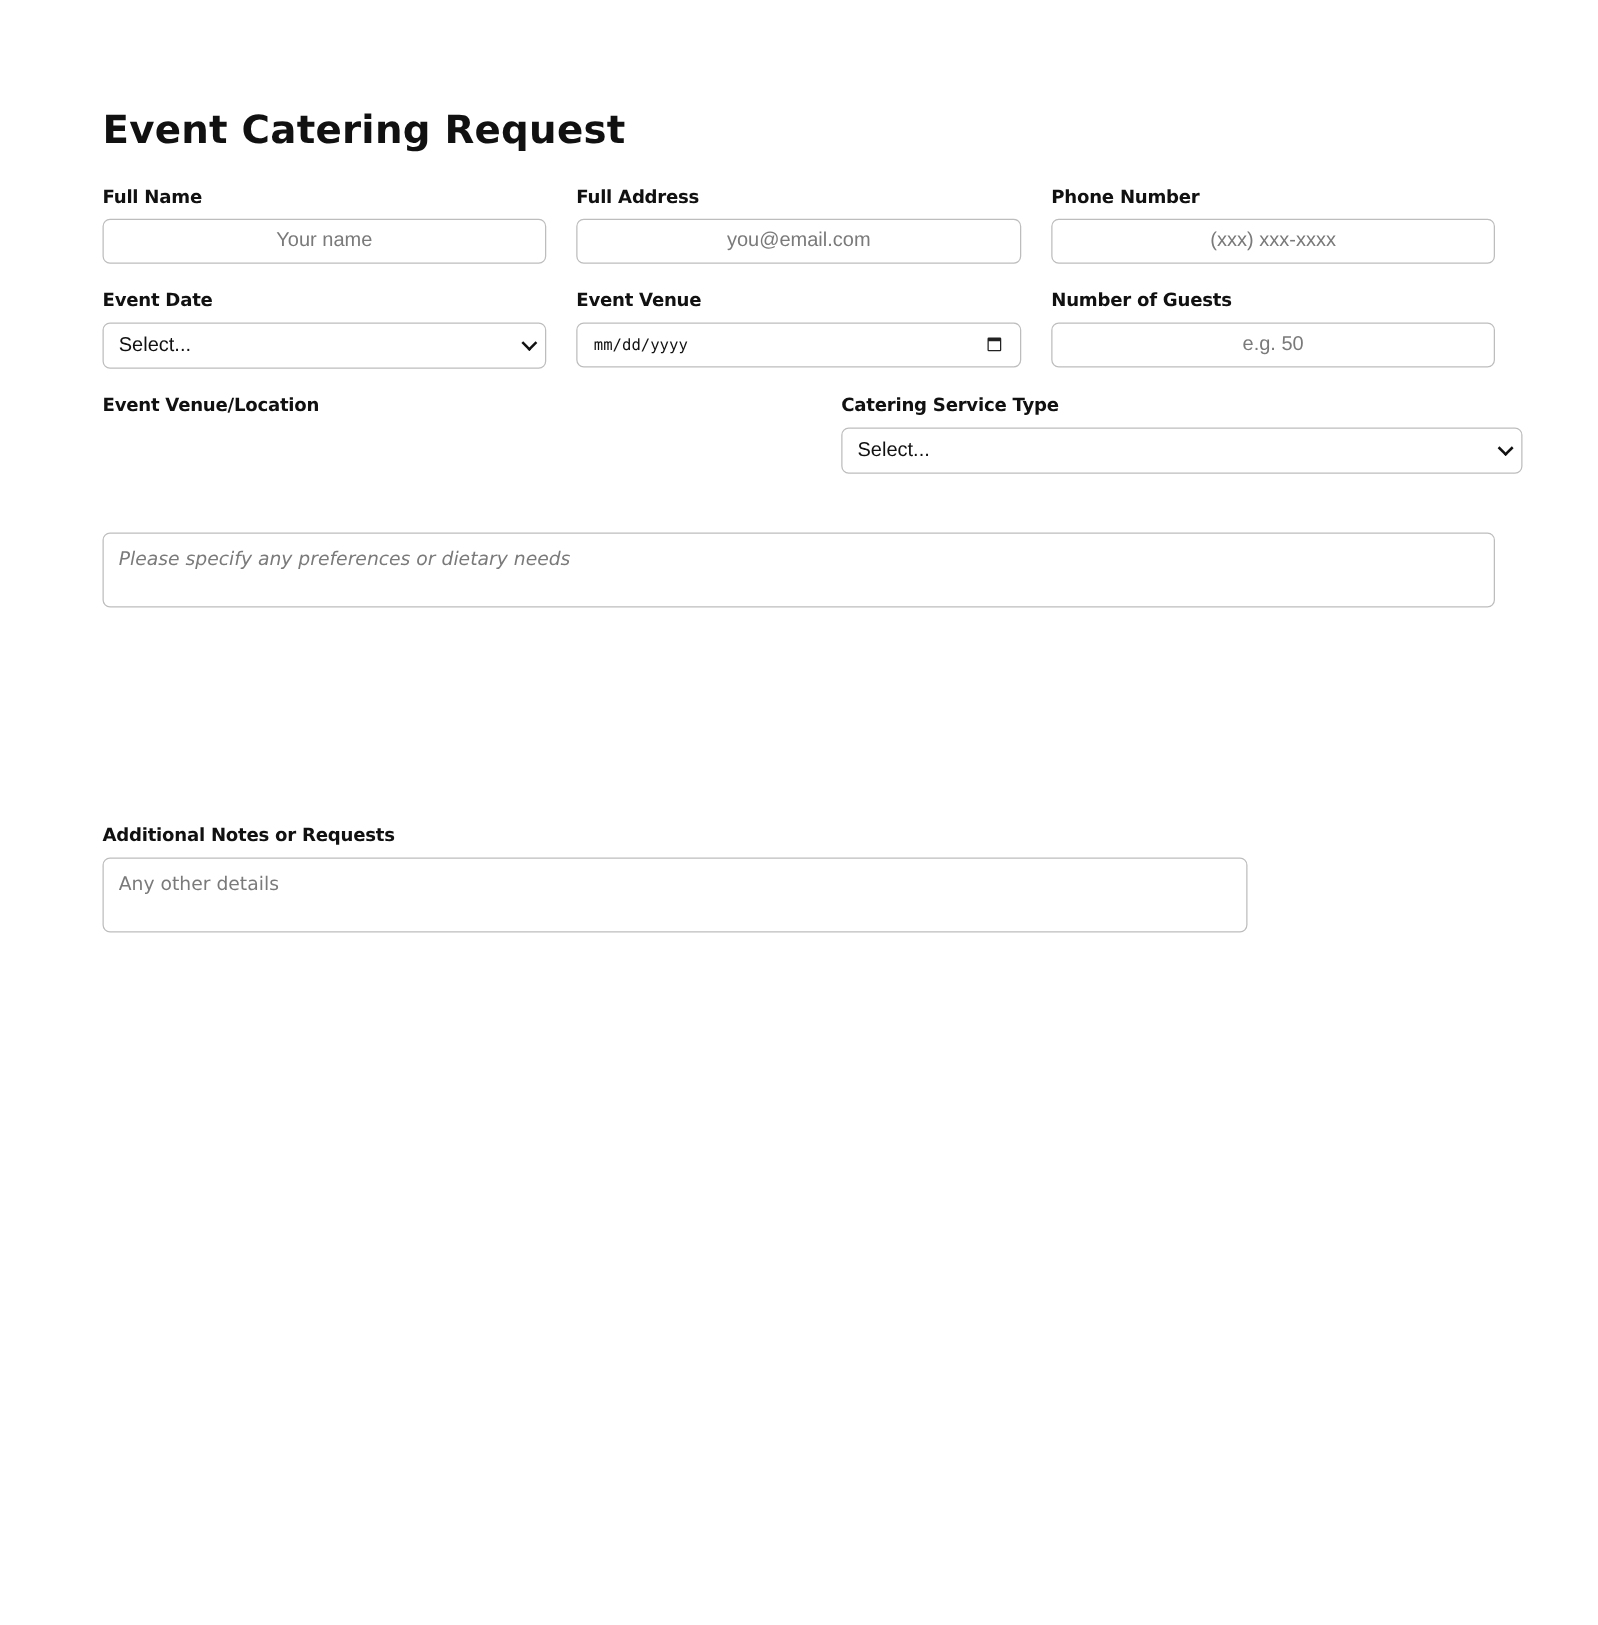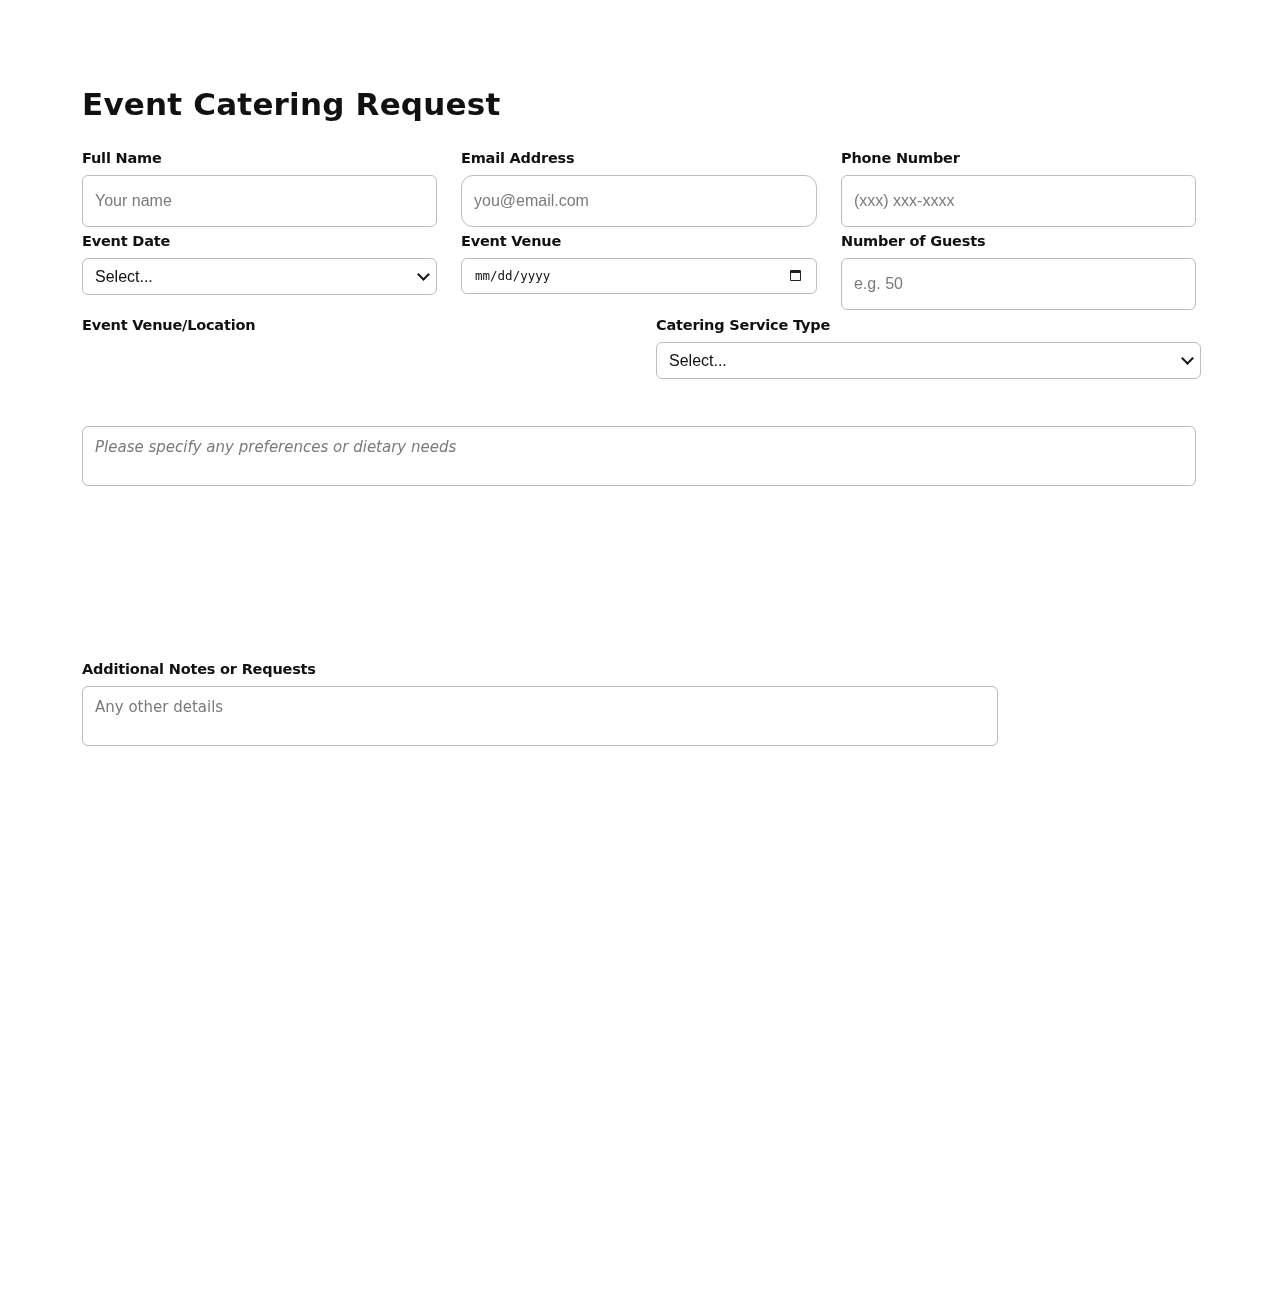--- a/index.html
+++ b/index.html
@@ -53,21 +53,21 @@
       border-radius: 6px;
       background: #ffffff;
       font-family: "Liberation Sans", sans-serif;
       font-size: 16px;
       color: #111;
       padding: 0 12px;
       margin: 0;
       outline: none;
     }
     .ctrl::placeholder { color: #7a7a7a; }
-    input.ctrl { height: 52px; }
+    input.ctrl { height: 36px; text-align: center; }
     select.ctrl {
       height: 37px;
       -webkit-appearance: none;
       appearance: none;
       color: #111;
     }
     .chev {
       position: absolute;
       right: 9px;
       width: 7px;
@@ -108,22 +108,22 @@
 <body>
 
 <div class="container">
   <h1>Event Catering Request</h1>
 
   <div class="field" style="left:0; top:150px; width:355px; height:62px;">
     <label>Full Name</label>
     <input class="ctrl" type="text" style="top: 25px;" placeholder="Your name">
   </div>
   <div class="field" style="left:379px; top:150px; width:356px; height:62px;">
-    <label>Email Address</label>
-    <input class="ctrl" type="text" style="top: 25px; border-radius: 12px;" placeholder="you@email.com">
+    <label>Full Address</label>
+    <input class="ctrl" type="text" style="top: 25px;" placeholder="you@email.com">
   </div>
   <div class="field" style="left:759px; top:150px; width:355px; height:62px;">
     <label>Phone Number</label>
     <input class="ctrl" type="text" style="top: 25px;" placeholder="(xxx) xxx-xxxx">
   </div>
 
   <div class="field" style="left:0; top:233px; width:355px; height:63px;">
     <label>Event Date</label>
     <select class="ctrl" style="top:25px;">
       <option>Select...</option>
@@ -138,21 +138,21 @@
     </div>
   </div>
   <div class="field" style="left:759px; top:233px; width:355px; height:62px;">
     <label>Number of Guests</label>
     <input class="ctrl" type="text" style="top: 25px;" placeholder="e.g. 50">
   </div>
 
   <div class="field" style="left:0; top:317px; width:545px; height:62px;">
     <label>Event Venue/Location</label>
   </div>
-  <div class="field" style="left:574px; top:317px; width:545px; height:63px;">
+  <div class="field" style="left:591px; top:317px; width:545px; height:63px;">
     <label>Catering Service Type</label>
     <select class="ctrl" style="top:25px;">
       <option>Select...</option>
     </select>
     <span class="chev" style="top:37px;"></span>
   </div>
 
   <div class="field" style="left:0; top:401px; width:1114px; height:86px;">
     <textarea class="ctrl" style="top: 25px; font-style: italic;" placeholder="Please specify any preferences or dietary needs"></textarea>
   </div>

